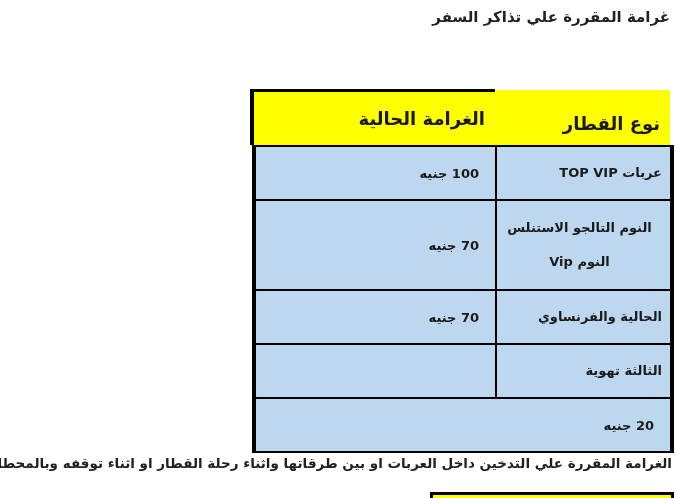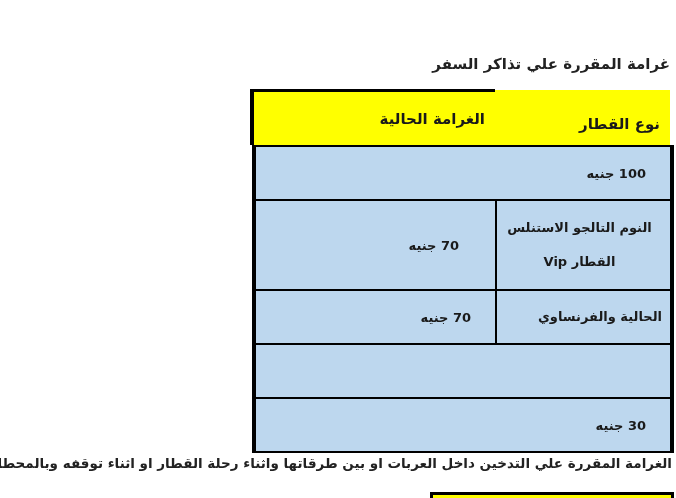--- a/index.html
+++ b/index.html
@@ -17,42 +17,41 @@
   }
   .page-title {
     position: absolute;
     top: 8px;
     right: 6px;
     font-size: 15px;
     font-weight: bold;
     direction: rtl;
     white-space: nowrap;
     color: #222;
-    margin-top: 47px;
   }
   .fines-table {
     position: absolute;
     left: 252px;
     top: 89px;
     width: 422px;
     direction: rtl;
   }
   
   .hdr-row {
     position: relative;
     height: 56px;
   }
   .hdr-cell {
     position: absolute;
     top: 0;
     height: 56px;
     background: #ffff00;
     display: flex;
     align-items: center;
-    font-size: 15px;
+    font-size: 18px;
     font-weight: bold;
     box-sizing: border-box;
     padding-right: 10px;
     white-space: nowrap;
   }
   .hdr-type {
     right: 4px;
     width: 175px;
     top: 1px;
     height: 67px;
@@ -88,24 +87,24 @@
     padding-right: 8px;
     direction: rtl;
   }
   .cell-type {
     width: 175px;
     border-left: 2px solid #000;
     line-height: 34px;
   }
   .cell-fine {
     flex: 1;
-    padding-right: 24px;
+    padding-right: 16px;
   }
   .r0 { height: 54px; }
-  .r1 { height: 90px; gap: 12px; }
+  .r1 { height: 90px; }
   .r2 { height: 54px; }
   .r3 { height: 54px; }
   .r4 { height: 54px; }
   .multi {
     display: flex;
     flex-direction: column;
     justify-content: center;
   }
   .smoking-title {
     position: absolute;
@@ -135,36 +134,38 @@
 
 <div class="page-title">غرامة المقررة علي تذاكر السفر</div>
 
 <div class="fines-table">
   <div class="hdr-row">
     <div class="hdr-cell hdr-type">نوع القطار</div>
     <div class="hdr-cell hdr-fine">الغرامة الحالية</div>
   </div>
   <div class="body-rows">
     <div class="data-row r0">
+      <div class="cell cell-type">عربات TOP VIP</div>
       <div class="cell cell-fine">100 جنيه</div>
     </div>
     <div class="data-row r1">
       <div class="cell cell-type multi">
         <span>النوم التالجو الاستنلس</span>
-        <span>القطار Vip</span>
+        <span>النوم Vip</span>
       </div>
       <div class="cell cell-fine">70 جنيه</div>
     </div>
     <div class="data-row r2">
       <div class="cell cell-type">الحالية والفرنساوي</div>
       <div class="cell cell-fine">70 جنيه</div>
     </div>
     <div class="data-row r3">
+      <div class="cell cell-type">الثالثة تهوية</div>
     </div>
     <div class="data-row r4">
-      <div class="cell cell-fine">30 جنيه</div>
+      <div class="cell cell-fine">20 جنيه</div>
     </div>
   </div>
 </div>
 
 <div class="smoking-title">الغرامة المقررة علي التدخين داخل العربات او بين طرقاتها واثناء رحلة القطار او اثناء توقفه وبالمحطات</div>
 
 <div class="second-table-top"></div>
 
 </body></html>

